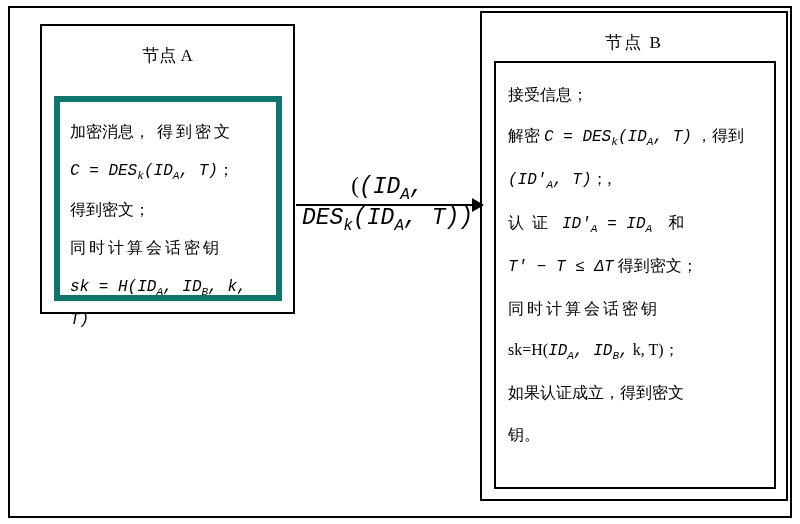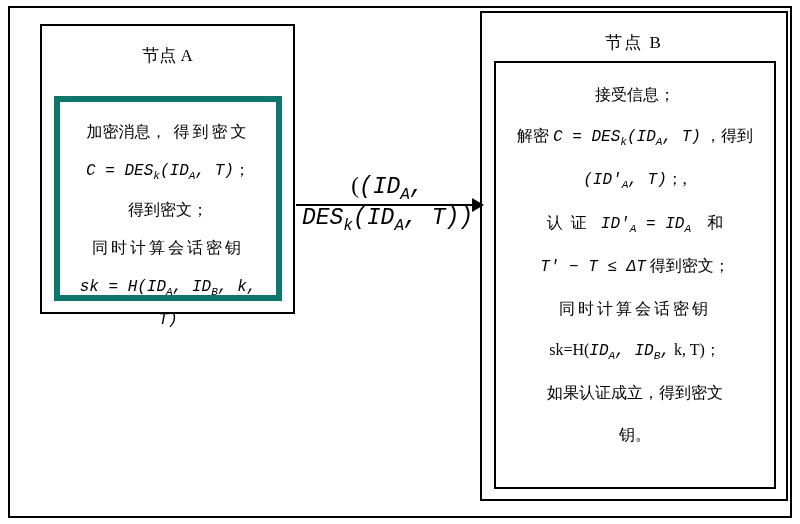--- a/index.html
+++ b/index.html
@@ -106,21 +106,20 @@
     .math-rm {
       font-family: "Times New Roman", serif;
       font-style: normal;
     }
     sub {
       font-size: 0.7em;
       vertical-align: sub;
     }
     .line {
       margin-bottom: 6px;
-      text-align: center;
     }
     .cjk-space {
       letter-spacing: 3px;
     }
   </style>
 </head>
 <body>
 
 <div class="outer-frame">
 

